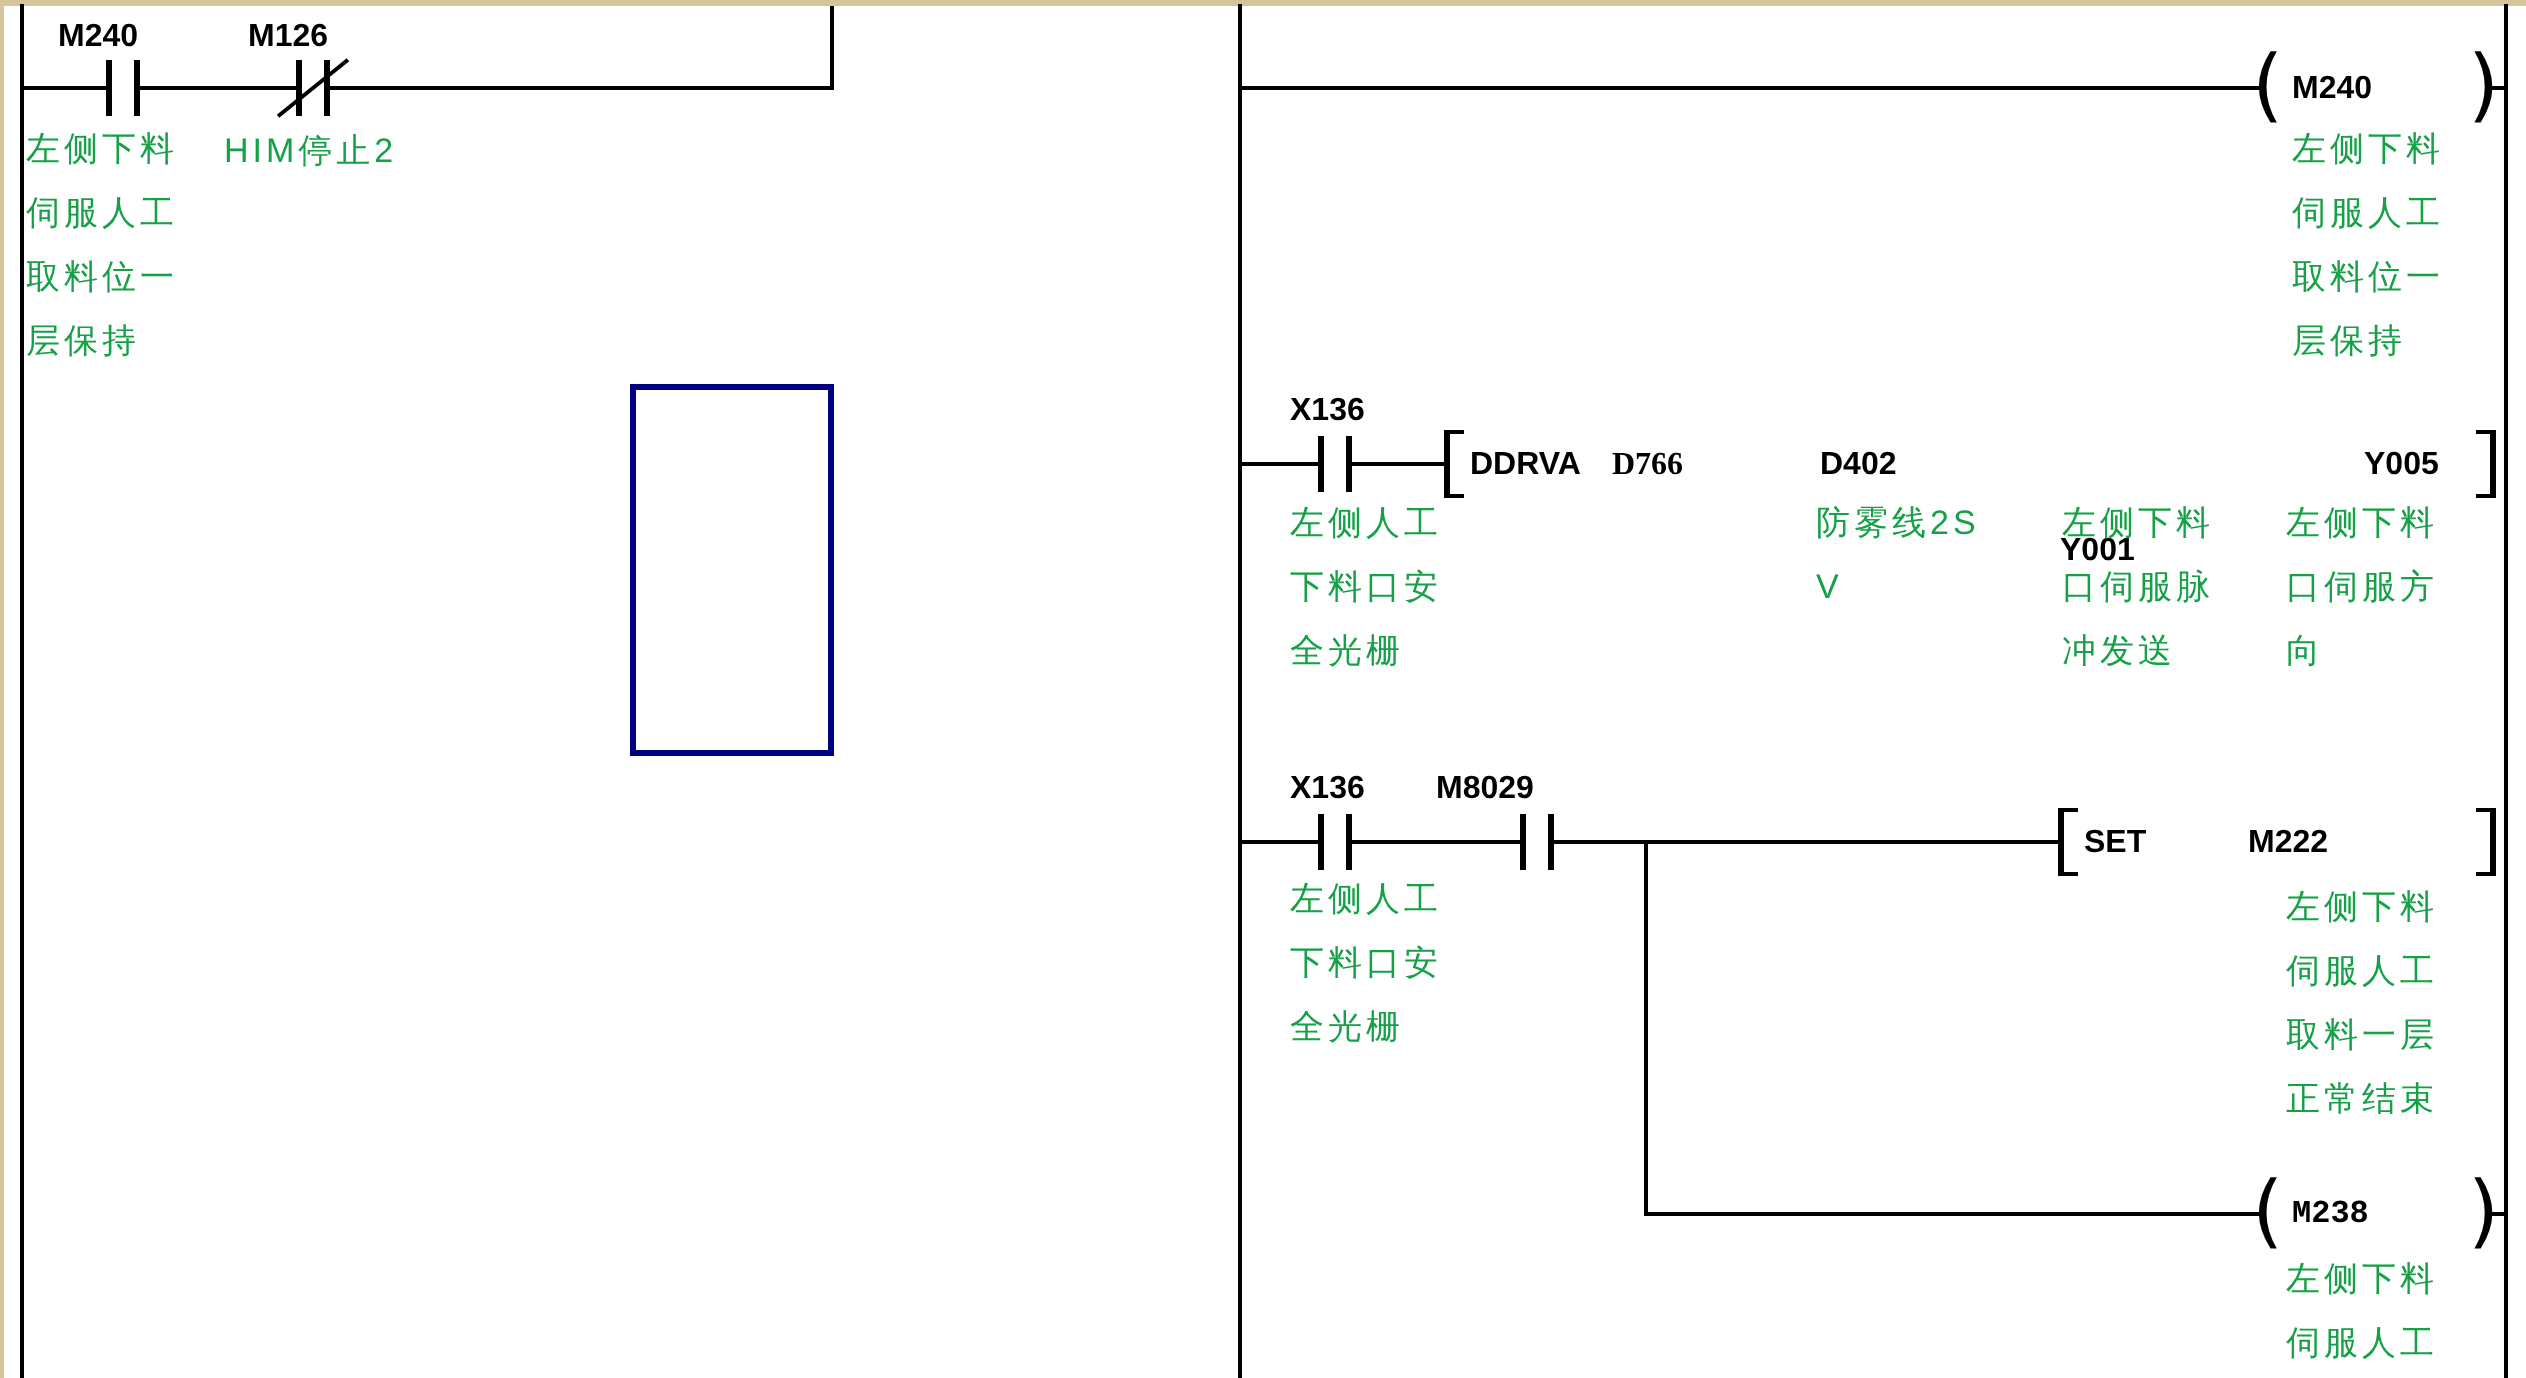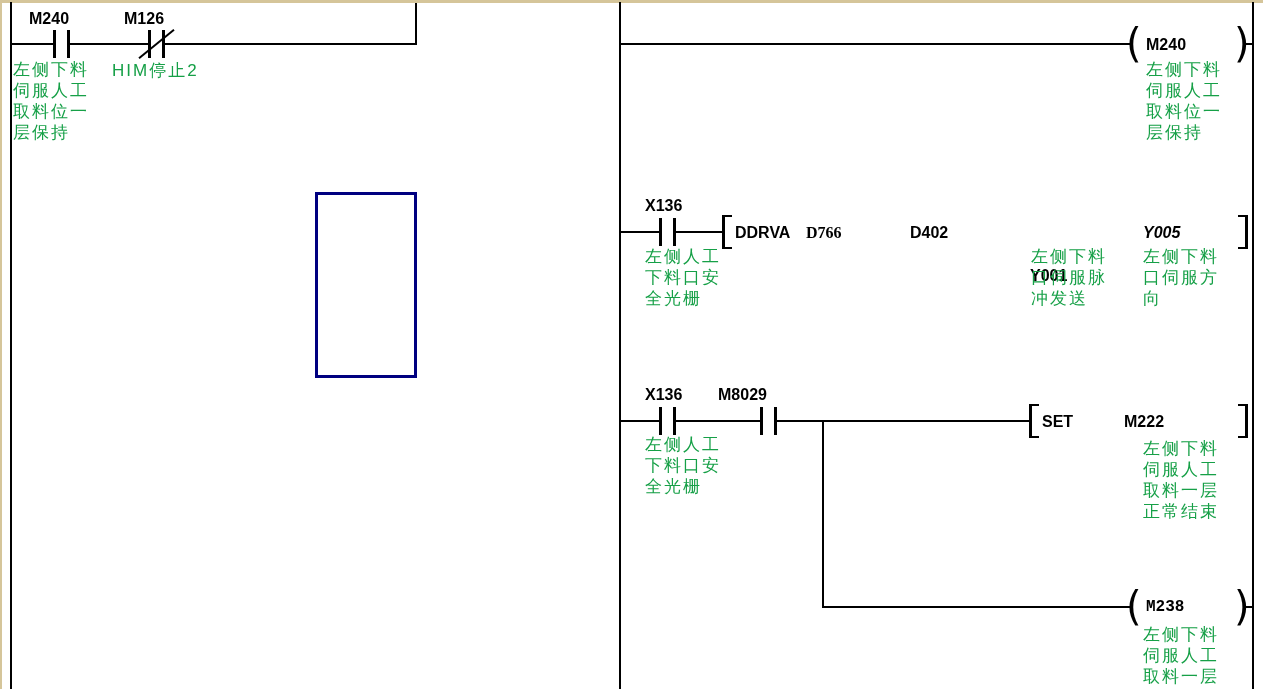--- a/index.html
+++ b/index.html
@@ -5,21 +5,21 @@
   html,body{margin:0;padding:0;background:#fff;}
   .canvas{
     position:relative;width:1263px;height:689px;background:#ffffff;
     overflow:hidden;font-family:"Liberation Sans",sans-serif;
   }
   .strip-top{position:absolute;left:0;top:0;width:1263px;height:3px;background:var(--beige);}
   .strip-left{position:absolute;left:0;top:0;width:2px;height:689px;background:var(--beige);}
   .h{position:absolute;height:2px;background:#000;}
   .v{position:absolute;width:2px;background:#000;}
   .dev{position:absolute;font-size:16px;font-weight:700;color:#000;white-space:nowrap;line-height:17px;}
-  .cmt{position:absolute;font-size:17px;line-height:21px;letter-spacing:2px;color:var(--green);white-space:pre;}
+  .cmt{position:absolute;font-size:17px;line-height:32px;letter-spacing:2px;color:var(--green);white-space:pre;}
   .contact{position:absolute;width:17px;height:28px;}
   .contact .gap{position:absolute;left:3px;top:0;width:11px;height:28px;background:#fff;}
   .contact .leg{position:absolute;top:0;width:3px;height:28px;background:#000;}
   .slash{position:absolute;width:45px;height:2px;background:#000;transform:rotate(-39deg);}
   .coil .paren{position:absolute;font-family:"DejaVu Sans",sans-serif;font-weight:400;
     font-size:40px;line-height:40px;color:#000;}
   .coil .paren.l::before{content:"(";}
   .coil .paren.r::before{content:")";}
   .brk-bar{position:absolute;width:3px;height:34px;background:#000;}
   .brk-tick{position:absolute;width:10px;height:2px;background:#000;}
@@ -94,22 +94,24 @@
     <i class="brk-bar" style="left:722px;top:215px;"></i>
     <i class="brk-tick" style="left:722px;top:215px;"></i>
     <i class="brk-tick" style="left:722px;top:247px;"></i>
     <i class="brk-bar" style="left:1245px;top:215px;"></i>
     <i class="brk-tick" style="left:1238px;top:215px;"></i>
     <i class="brk-tick" style="left:1238px;top:247px;"></i>
     <span class="dev" style="left:735px;top:224px;">DDRVA</span>
     <span class="dev" style="left:806px;top:224px;font-family:Liberation Serif, serif;">D766</span>
     <span class="dev" style="left:910px;top:224px;">D402</span>
     <span class="dev" style="left:1030px;top:224px;margin-top:43px;">Y001</span>
-    <span class="dev" style="left:1143px;top:224px;font-style:italic;">Y005</span>
+    <span class="dev" style="left:1182px;top:224px;">Y005</span>
   </div>
+  <div class="cmt" style="left:908px;top:246px;">防雾线2S
+V</div>
   <div class="cmt" style="left:1031px;top:246px;">左侧下料
 口伺服脉
 冲发送</div>
   <div class="cmt" style="left:1143px;top:246px;">左侧下料
 口伺服方
 向</div>
 
   <div class="dev" style="left:645px;top:386px;">X136</div>
   <div class="contact" style="left:659px;top:407px;">
     <i class="gap"></i>

